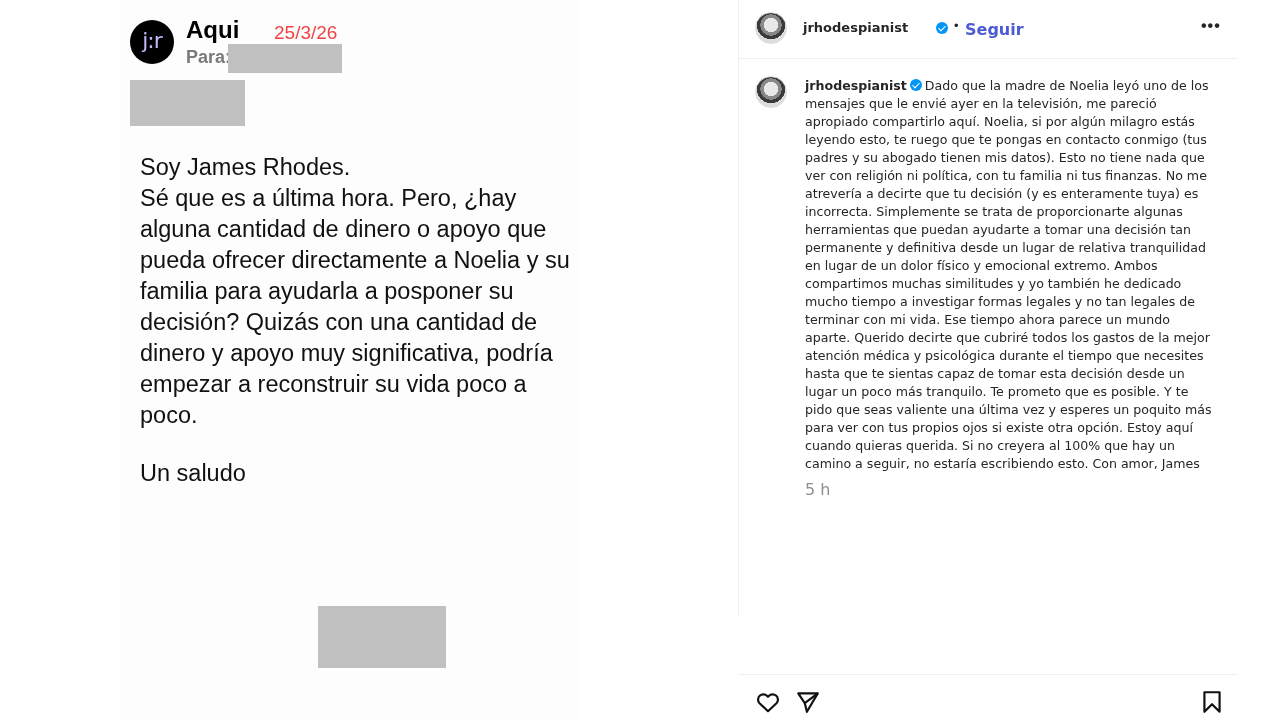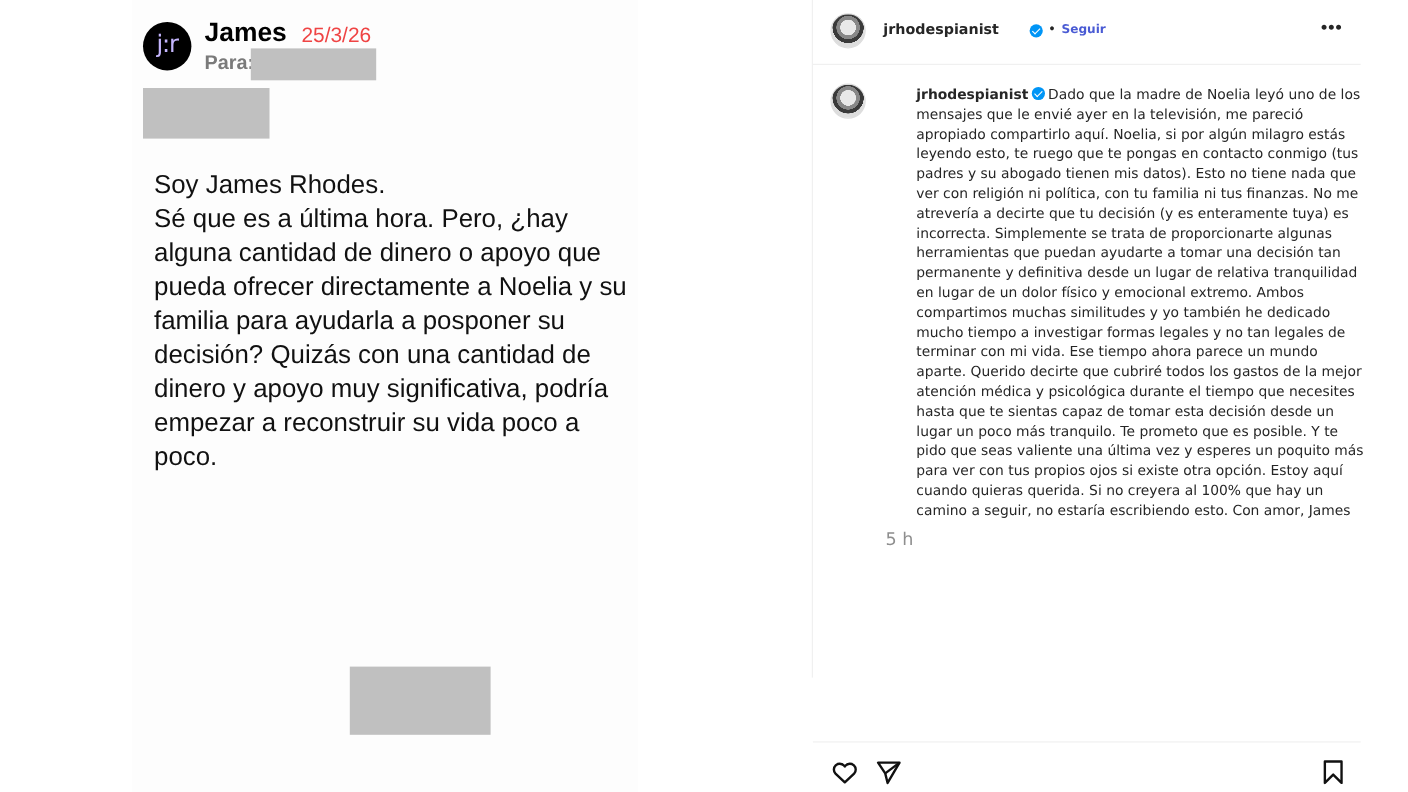--- a/index.html
+++ b/index.html
@@ -27,50 +27,51 @@
   .header { position: absolute; left: 0; top: 0; width: 498px; height: 59px; border-bottom: 1px solid #efefef; }
   .avatar { position: absolute; width: 32px; height: 32px; border-radius: 50%;
     background: radial-gradient(circle at 50% 40%, #e8e8e8 0 30%, #888 31% 45%, #3a3a3a 46% 60%, #ddd 61%); border: 1px solid #ddd; }
   .header .avatar { left: 16px; top: 12px; }
   .username { font-weight: bold; font-size: 14px; color: #262626; font-family: "DejaVu Sans", sans-serif; }
   .header .username { position: absolute; left: 64px; top: 20px; font-size: 13px; }
   .verified { display: inline-block; width: 12px; height: 12px; border-radius: 50%; background: #0095f6; position: relative; vertical-align: -1px; margin-left: 4px; }
   .verified::after { content: ""; position: absolute; left: 4px; top: 2px; width: 3px; height: 6px; border: solid #fff; border-width: 0 1.5px 1.5px 0; transform: rotate(45deg); }
   .header .verified { position: absolute; left: 197px; top: 22px; margin: 0; }
   .dot { position: absolute; left: 215px; top: 18px; font-size: 13px; color: #262626; }
-  .follow { position: absolute; left: 226px; top: 20px; font-size: 11px; font-weight: bold; color: #4a5bd4; font-family: "DejaVu Sans", sans-serif; cursor: pointer; }
+  .follow { position: absolute; left: 226px; top: 20px; font-size: 16px; font-weight: bold; color: #4a5bd4; font-family: "DejaVu Sans", sans-serif; cursor: pointer; }
   .more { position: absolute; left: 462px; top: 17px; font-size: 16px; letter-spacing: 1px; color: #262626; font-weight: bold; cursor: pointer; }
 
   .caption { position: absolute; left: 0; top: 60px; width: 498px; }
   .caption .avatar { left: 16px; top: 16px; }
-  .caption-text { position: absolute; left: 66px; top: 17px; width: 410px; font-size: 12.6px; line-height: 18px; color: #262626; font-family: "DejaVu Sans", sans-serif; margin-left: 28px; }
+  .caption-text { position: absolute; left: 66px; top: 17px; width: 410px; font-size: 12.6px; line-height: 18px; color: #262626; font-family: "DejaVu Sans", sans-serif; }
   .caption-text .username { font-size: 12.6px; }
   .caption-text .verified { margin-left: 3px; margin-right: 3px; }
   .timeago { position: absolute; left: 66px; top: 420px; font-size: 16px; color: #8e8e8e; font-family: "DejaVu Sans", sans-serif; }
 
   .actions { position: absolute; left: 0; top: 674px; width: 498px; height: 46px; border-top: 1px solid #efefef; }
   .icon-btn { position: absolute; top: 14px; width: 26px; height: 26px; cursor: pointer; }
   .like { left: 16px; }
   .share { left: 56px; }
   .save { left: 460px; }
 </style>
 </head>
 <body>
 
 <div class="media">
   <div class="msg">
     <div class="msg-avatar">j:r</div>
-    <div class="msg-sender">James</div>
+    <div class="msg-sender">Aqui</div>
     <div class="msg-date">25/3/26</div>
     <div class="msg-to">Para:</div>
     <div class="redact r1"></div>
     <div class="redact r2"></div>
     <div class="msg-body">
       <p>Soy James Rhodes.
 Sé que es a última hora. Pero, ¿hay alguna cantidad de dinero o apoyo que pueda ofrecer directamente a Noelia y su familia para ayudarla a posponer su decisión? Quizás con una cantidad de dinero y apoyo muy significativa, podría empezar a reconstruir su vida poco a poco.</p>
+      <p style="margin-top:-4px">Un saludo</p>
     </div>
     <div class="redact r3"></div>
   </div>
 </div>
 
 <div class="panel">
   <div class="header">
     <div class="avatar"></div>
     <span class="username">jrhodespianist</span>
     <span class="verified"></span>

